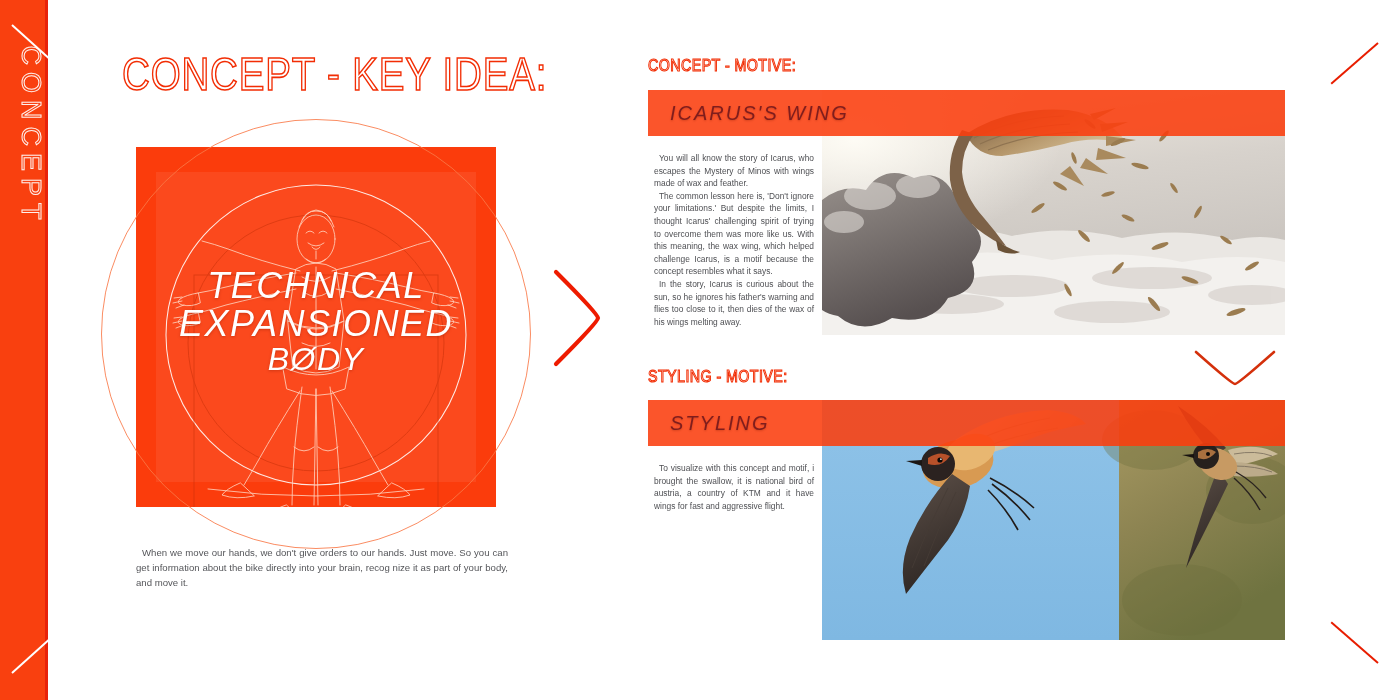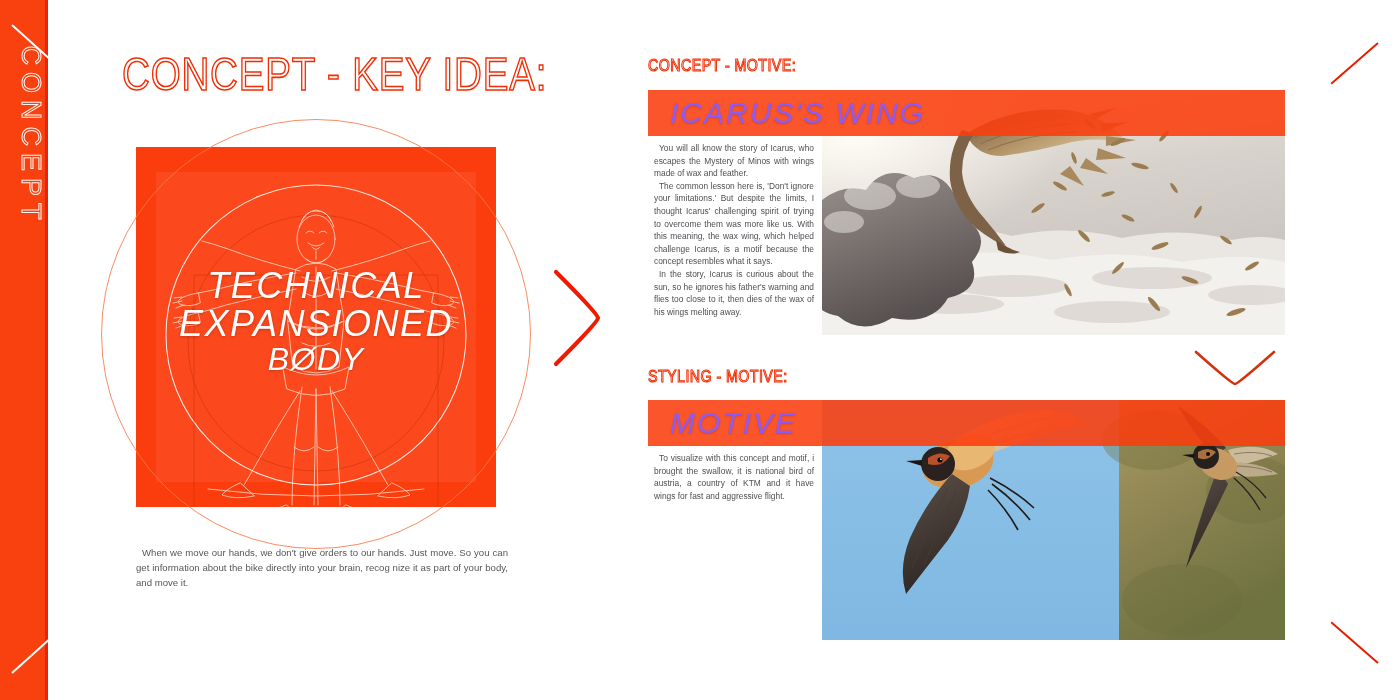--- a/index.html
+++ b/index.html
@@ -115,30 +115,30 @@
   .panel-photo { position: absolute; right: 0; top: 0; bottom: 0; overflow: hidden; }
   #panel-icarus .panel-photo { left: 174px; }
   #panel-swallow .panel-photo { left: 174px; }
 
   .panel-banner {
     position: absolute; left: 0; right: 0; top: 0; height: 46px;
     background: rgba(250,62,14,.88);
     display: flex; align-items: center;
   }
   .panel-banner .banner-text {
-    color: #8b5cf6; font-style: italic; font-weight: 400;
-    font-size: 30px; letter-spacing: 2px;
+    color: #7f1d1d; font-style: italic; font-weight: 400;
+    font-size: 20px; letter-spacing: 2px;
     margin-left: 22px; white-space: nowrap;
     font-family: "Liberation Sans", sans-serif;
     text-shadow: 0 1px 2px rgba(130,25,0,.3);
   }
   .panel-copy {
     position: absolute; left: 0; top: 46px; width: 174px; bottom: 0;
     background: #fff;
-    padding: 6px 8px 0 6px;
+    padding: 16px 8px 0 6px;
     color: #4e4f53; font-size: 8.4px; line-height: 1.5;
     text-align: justify;
     font-family: "Liberation Sans", sans-serif;
   }
   .panel-copy p { text-indent: 5px; }
 
   .v-chevron { position: absolute; left: 1192px; top: 348px; }
 </style>
 </head>
 <body>
@@ -484,21 +484,21 @@
 
           <g stroke="#2a2320" stroke-width="1.4" fill="none">
             <path d="M62 62 q18 10 30 26"></path>
             <path d="M60 68 q16 14 26 32"></path>
           </g>
         </g>
       </svg>
     </div>
 
     <div class="panel-banner">
-      <span class="banner-text">MOTIVE</span>
+      <span class="banner-text">STYLING</span>
     </div>
 
     <div class="panel-copy">
       <p>To visualize with this concept and motif, i brought the swallow, it is national bird of austria, a country of KTM and it have wings for fast and aggressive flight.</p>
     </div>
   </div>
 
 </div>
 
 </body></html>

